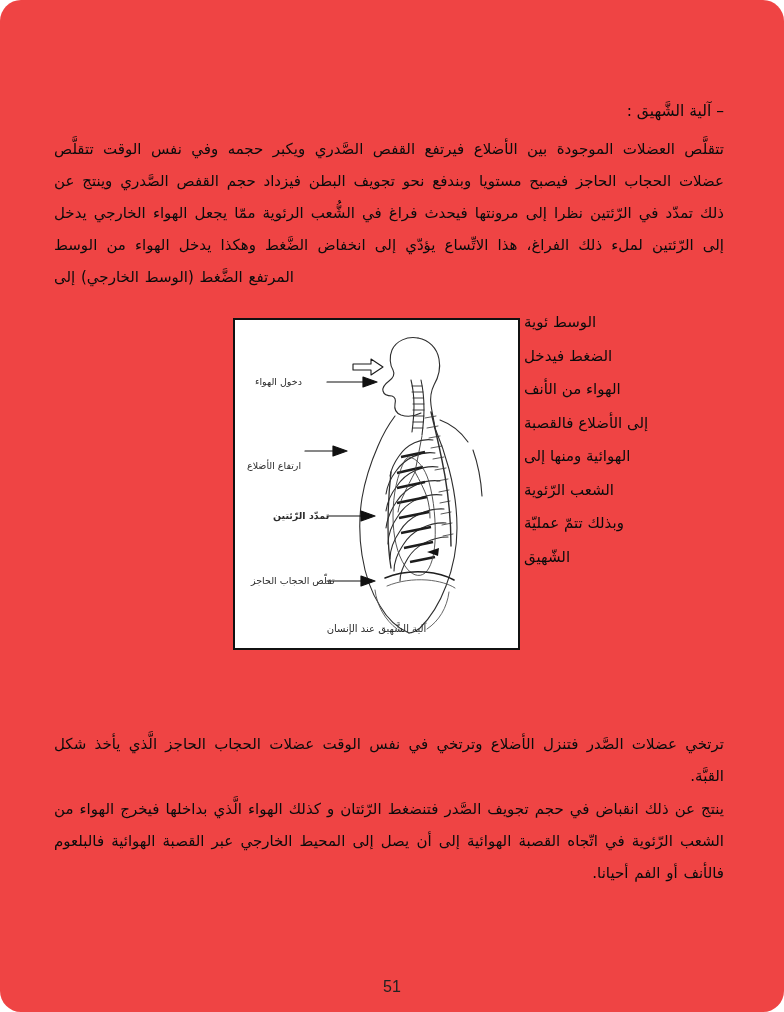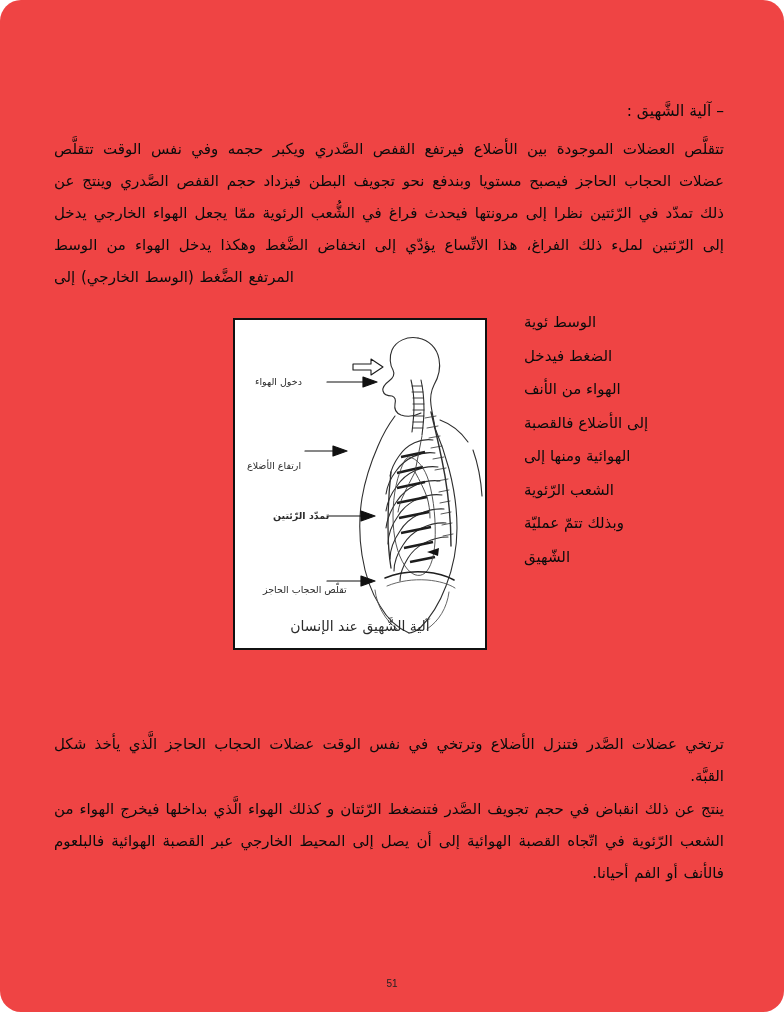--- a/index.html
+++ b/index.html
@@ -76,21 +76,21 @@
     line-height: 33.5px;
     letter-spacing: 0.1px;
   }
   .side-column div { white-space: nowrap; }
 
   
   .figure-box {
     position: absolute;
     top: 318px;
     left: 233px;
-    width: 254px;
+    width: 287px;
     height: 332px;
     border: 2px solid #111;
     background: #fff;
     box-sizing: border-box;
   }
   .figure-inner {
     position: absolute;
     inset: 0;
     overflow: hidden;
   }
@@ -100,30 +100,30 @@
     position: absolute;
     direction: rtl;
     font-size: 9.5px;
     color: #2b2b2b;
     white-space: nowrap;
     letter-spacing: 0.1px;
   }
   #fig-label-air      { top: 56px;  left: 20px; }
   #fig-label-ribs     { top: 140px; left: 12px; }
   #fig-label-lungs    { top: 190px; left: 38px; font-weight: bold; }
-  #fig-label-diaphragm{ top: 255px; left: 28px; margin-top: 9px; }
+  #fig-label-diaphragm{ top: 255px; left: 16px; }
 
   .fig-caption {
     position: absolute;
     bottom: 14px;
     left: 0;
     width: 100%;
     text-align: center;
     direction: rtl;
-    font-size: 14px;
+    font-size: 10px;
     color: #2b2b2b;
     letter-spacing: 0.2px;
   }
 
   
   #heading-exhalation {
     top: 698px;
     right: 60px;
     width: 670px;
   }
@@ -138,21 +138,21 @@
     width: 670px;
   }
 
   
   .page-number {
     position: absolute;
     top: 978px;
     left: 0;
     width: 100%;
     text-align: center;
-    font-size: 10px;
+    font-size: 16px;
     color: #222;
     font-family: "Liberation Sans", sans-serif;
     direction: ltr;
   }
 </style>
 </head>
 <body>
 
 <div class="page">
 

